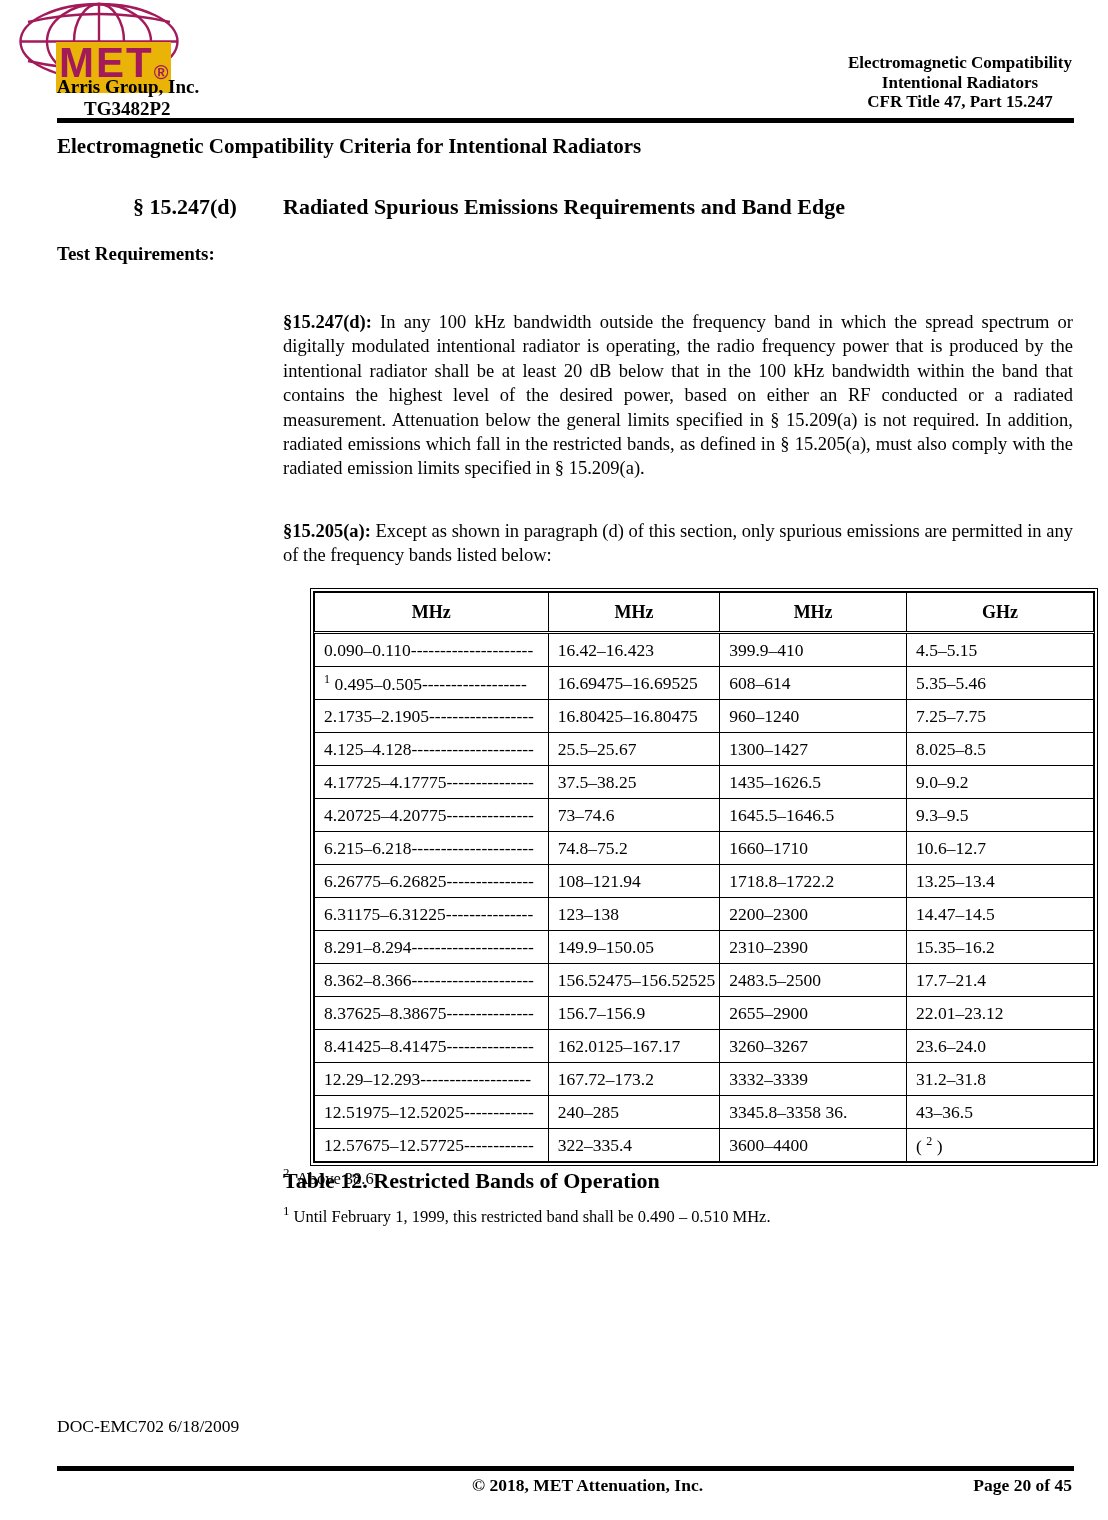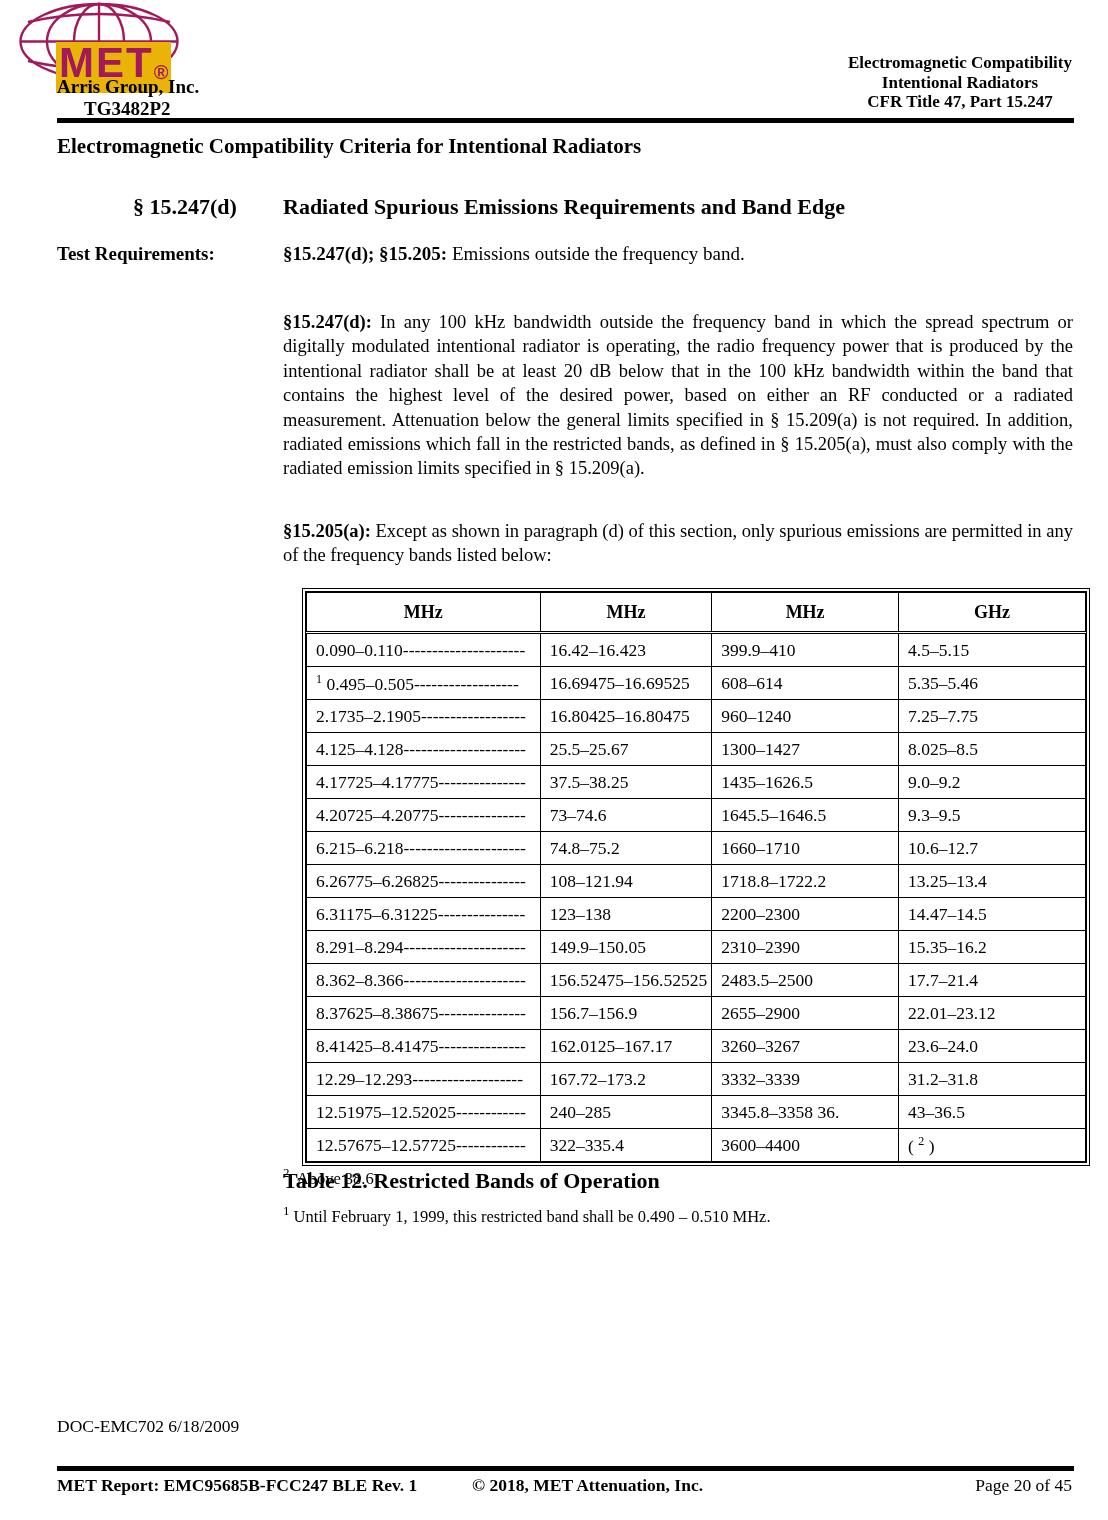--- a/index.html
+++ b/index.html
@@ -38,21 +38,21 @@
   .tr-body b{font-weight:bold;}
 
   
   .para{position:absolute;left:283px;width:790px;font-size:18.5px;line-height:24.4px;text-align:justify;}
   .para b{font-weight:bold;}
   .p1{top:310px;}
   .p2{top:519px;}
 
   
   .band-table-wrap{
-    position:absolute;left:302px;top:588px;width:780px;
+    position:absolute;left:310px;top:588px;width:780px;
     border:4px double #000;
   }
   table.band{border-collapse:collapse;width:100%;font-size:17.5px;}
   table.band th{
     border:1px solid #000;border-bottom:3px double #000;
     font-weight:bold;font-size:18px;text-align:center;height:36px;
   }
   table.band td{
     border:1px solid #000;
     height:28px;padding:2px 4px 2px 9px;vertical-align:middle;white-space:nowrap;
@@ -63,21 +63,21 @@
 
   .caption{position:absolute;left:283px;top:1168px;font-weight:bold;font-size:22px;}
   .footnote{position:absolute;left:283px;font-size:16.5px;}
   .fn1{top:1203px;} .fn2{top:1165px;}
   .footnote sup{font-size:13px;vertical-align:7px;margin-right:4px;}
 
   
   .ftr-rule{position:absolute;left:57px;right:34px;top:1466px;height:5px;background:#000;}
   .ftr-report{position:absolute;left:57px;top:1475px;font-weight:bold;font-size:17.5px;}
   .ftr-copy{position:absolute;left:472px;top:1475px;font-weight:bold;font-size:17.5px;}
-  .ftr-page{position:absolute;right:36px;top:1475px;font-weight:normal;font-size:17.5px;}
+  .ftr-page{position:absolute;right:36px;top:1475px;font-weight:bold;font-size:17.5px;}
   .ftr-doc{position:absolute;left:57px;top:1416px;font-size:17.5px;}
 </style>
 </head>
 <body>
 
 <div class="page">
 
   <div class="logo logo-colored" style="color: rgb(163, 26, 91);">
     <svg width="162" height="80" viewBox="0 0 162 80">
       <g fill="none" stroke="currentColor" stroke-width="2.4">
@@ -99,21 +99,20 @@
     <div>Intentional Radiators</div>
     <div>CFR Title 47, Part 15.247</div>
   </div>
   <div class="hdr-rule"></div>
 
   <div class="page-title">Electromagnetic Compatibility Criteria for Intentional Radiators</div>
   <div class="sec-num">§ 15.247(d)</div>
   <div class="sec-title">Radiated Spurious Emissions Requirements and Band Edge</div>
 
   <div class="tr-label">Test Requirements:</div>
-  <div class="tr-body"><b>§15.247(d); §15.205:</b><span>  Emissions outside the frequency band.</span></div>
 
   <div class="para p1"><b>§15.247(d):</b><span>  In any 100 kHz bandwidth outside the frequency band in which the spread spectrum or digitally modulated intentional radiator is operating, the radio frequency power that is produced by the intentional radiator shall be at least 20 dB below that in the 100 kHz bandwidth within the band that contains the highest level of the desired power, based on either an RF conducted or a radiated measurement.  Attenuation below the general limits specified in § 15.209(a) is not required.  In addition, radiated emissions which fall in the restricted bands, as defined in § 15.205(a), must also comply with the radiated emission limits specified in § 15.209(a).</span></div>
   <div class="para p2"><b>§15.205(a):</b><span>  Except as shown in paragraph (d) of this section, only spurious emissions are permitted in any of the frequency bands listed below:</span></div>
 
   <div class="band-table-wrap">
     <table class="band">
       <colgroup>
           <col class="c1">
           <col class="c2">
           <col class="c3">
@@ -227,18 +226,17 @@
         </tbody>
     </table>
   </div>
 
   <div class="caption">Table 12.  Restricted Bands of Operation</div>
 
   <div class="footnote fn1"><sup>1</sup><span>Until February 1, 1999, this restricted band shall be 0.490 – 0.510 MHz.</span></div>
   <div class="footnote fn2"><sup>2</sup><span> Above 38.6</span></div>
 
   <div class="ftr-rule"></div>
-  <div class="ftr-report">MET Report:  EMC95685B-FCC247 BLE Rev. 1</div>
   <div class="ftr-copy">© 2018, MET Attenuation, Inc.</div>
   <div class="ftr-page">Page 20 of 45</div>
   <div class="ftr-doc">DOC-EMC702 6/18/2009</div>
 
 </div>
 
 </body></html>

